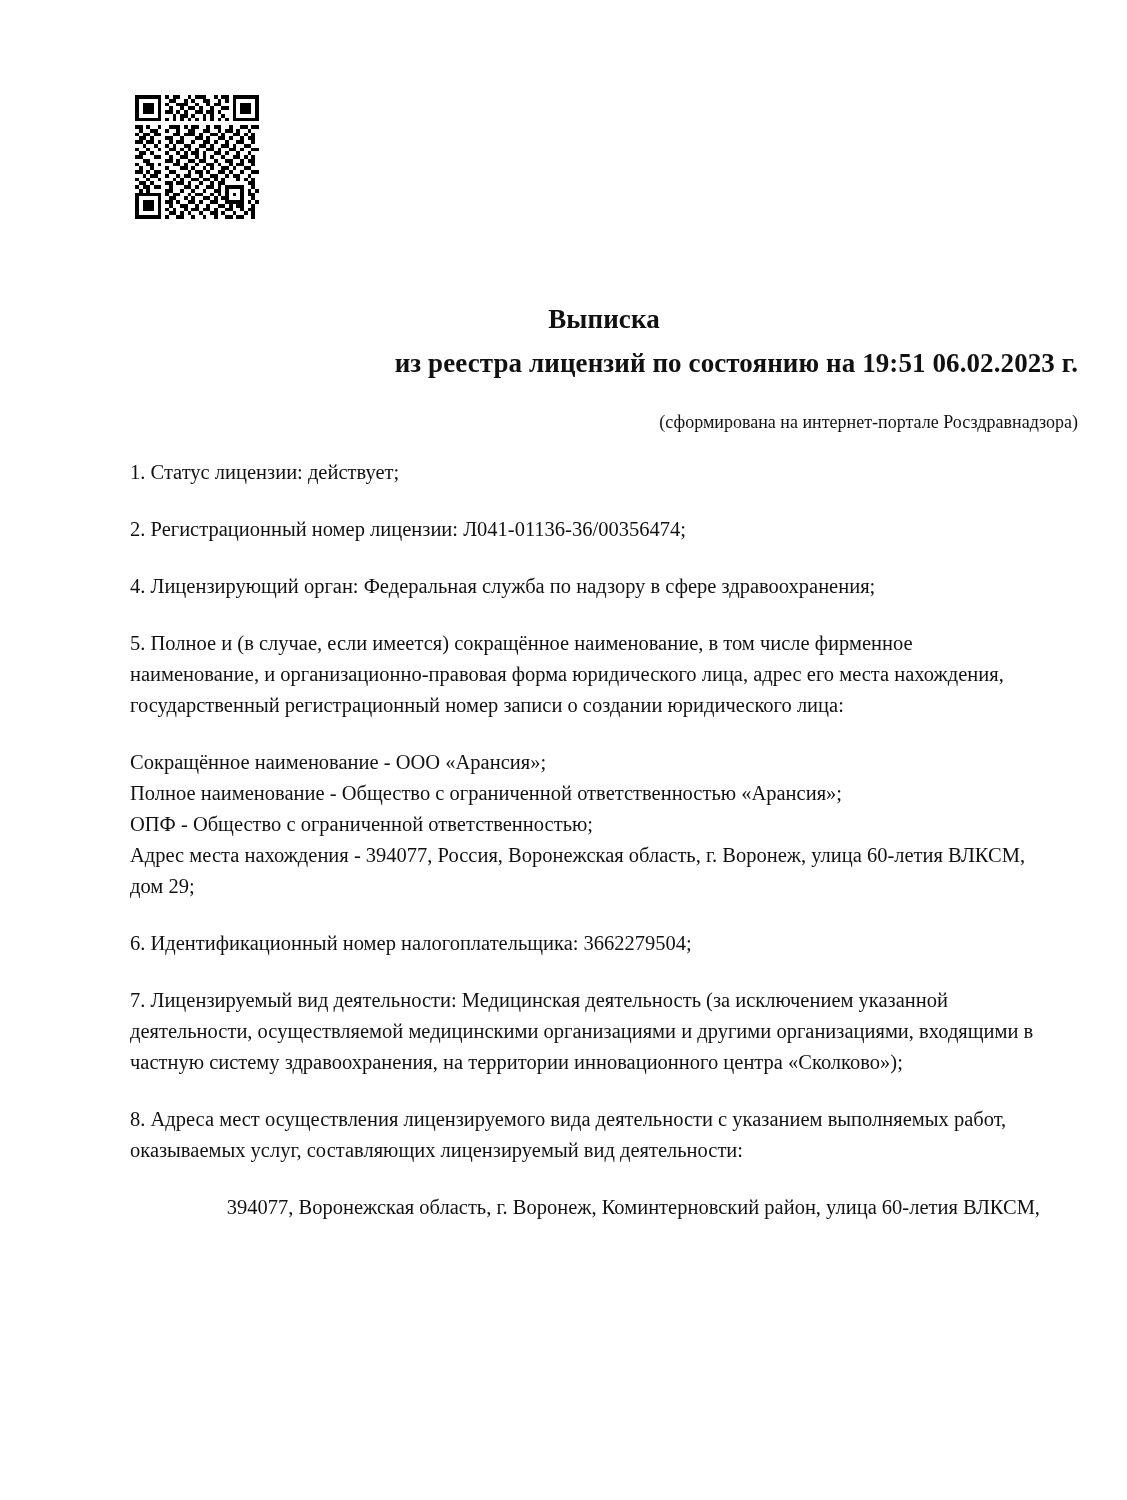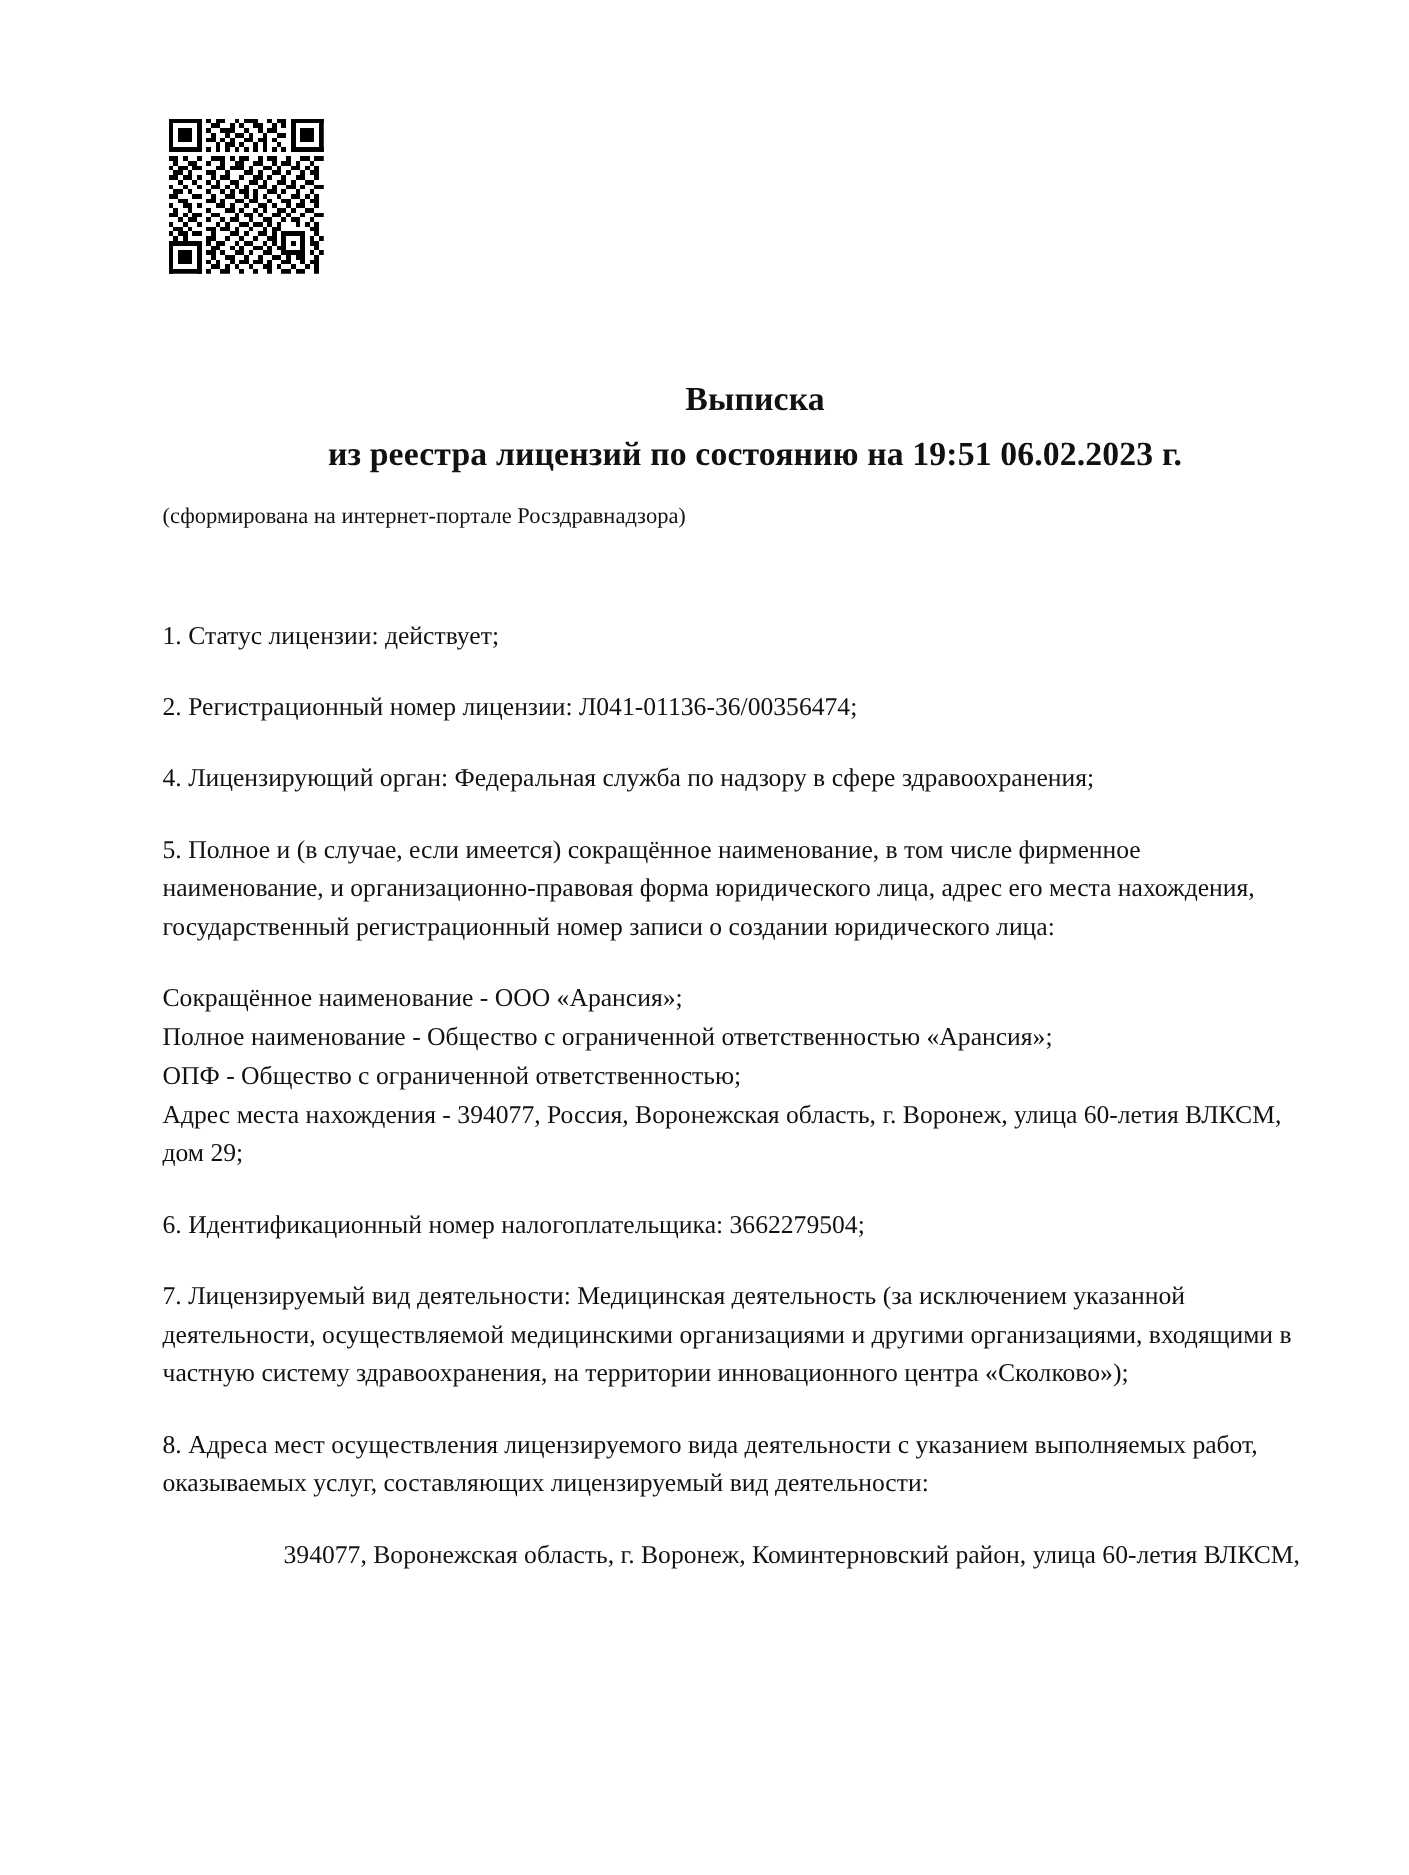--- a/index.html
+++ b/index.html
@@ -37,38 +37,39 @@
     width: 948px;
   }
   .title-line {
     text-align: center;
     font-weight: bold;
     font-size: 27px;
     line-height: 38px;
     letter-spacing: 0.1px;
   }
   .title-line-2 {
-    text-align: center;
+    text-align: right;
     font-weight: bold;
     font-size: 27px;
     line-height: 38px;
     margin-top: 6px;
     letter-spacing: 0.1px;
   }
   .subtitle-line {
+    text-align: right;
     font-size: 18px;
     line-height: 26px;
-    margin-top: 17px;
+    margin-top: 27px;
   }
 
   
   .doc-body {
     position: absolute;
     left: 130px;
-    top: 494px;
+    top: 457px;
     width: 910px;
     font-size: 20.5px;
     line-height: 31px;
   }
   .para {
     margin: 0 0 26px 0;
     text-align: left;
     white-space: normal;
   }
   .para.tight { margin-bottom: 0; text-align: right; }

